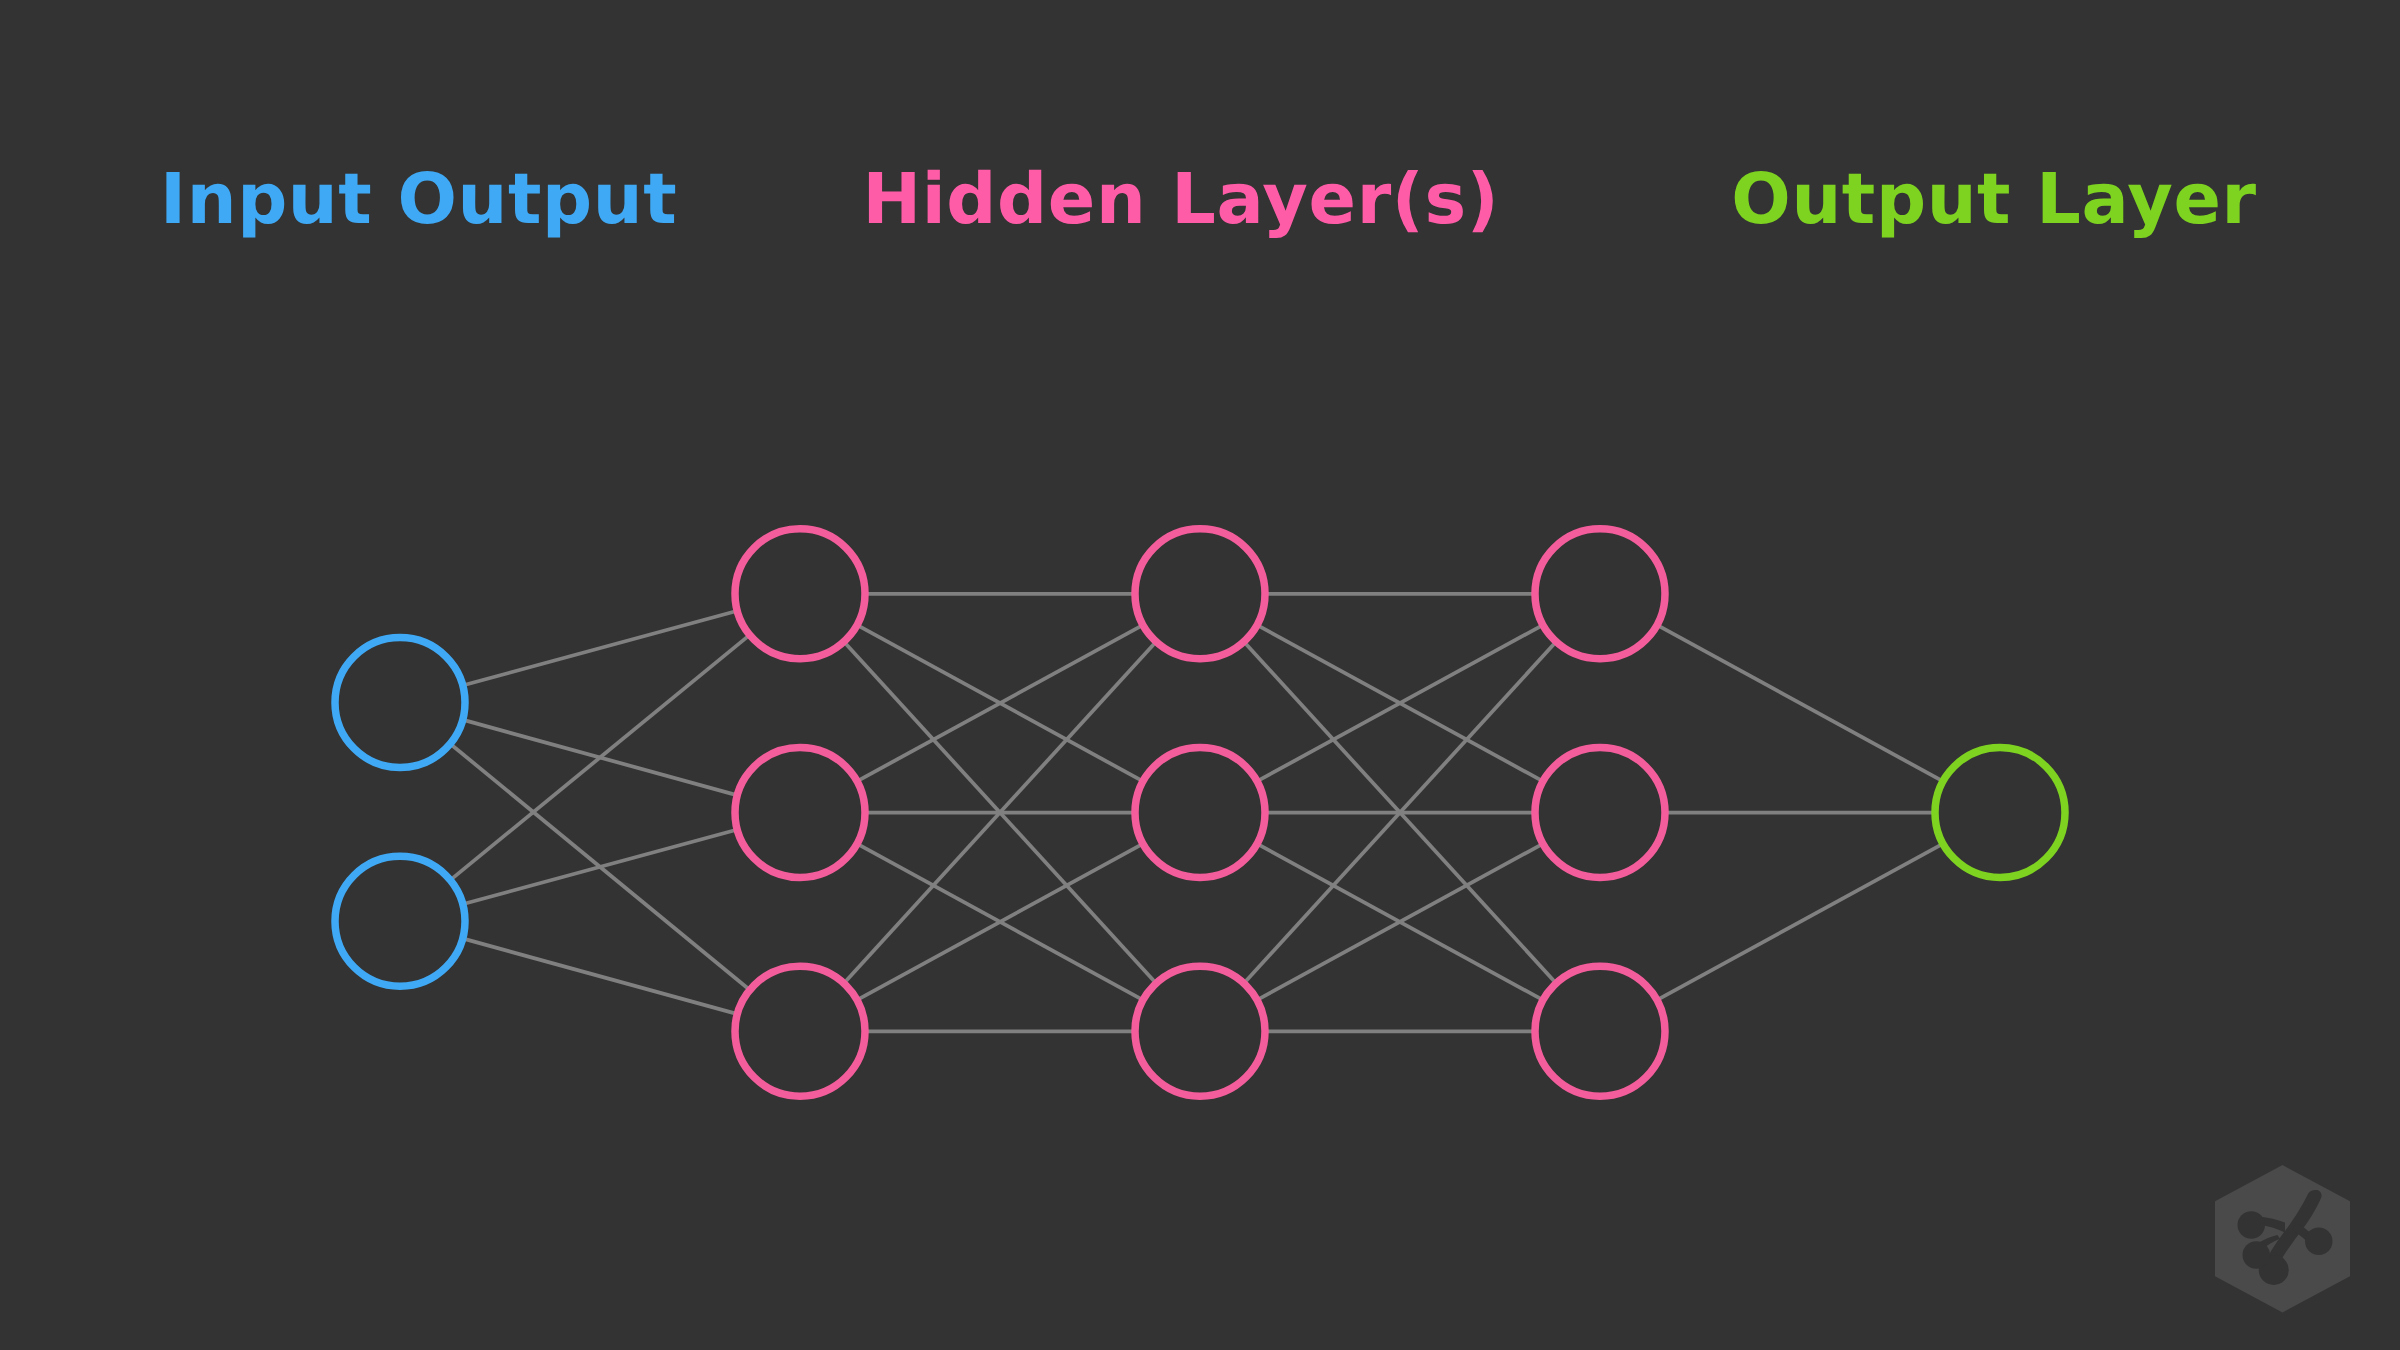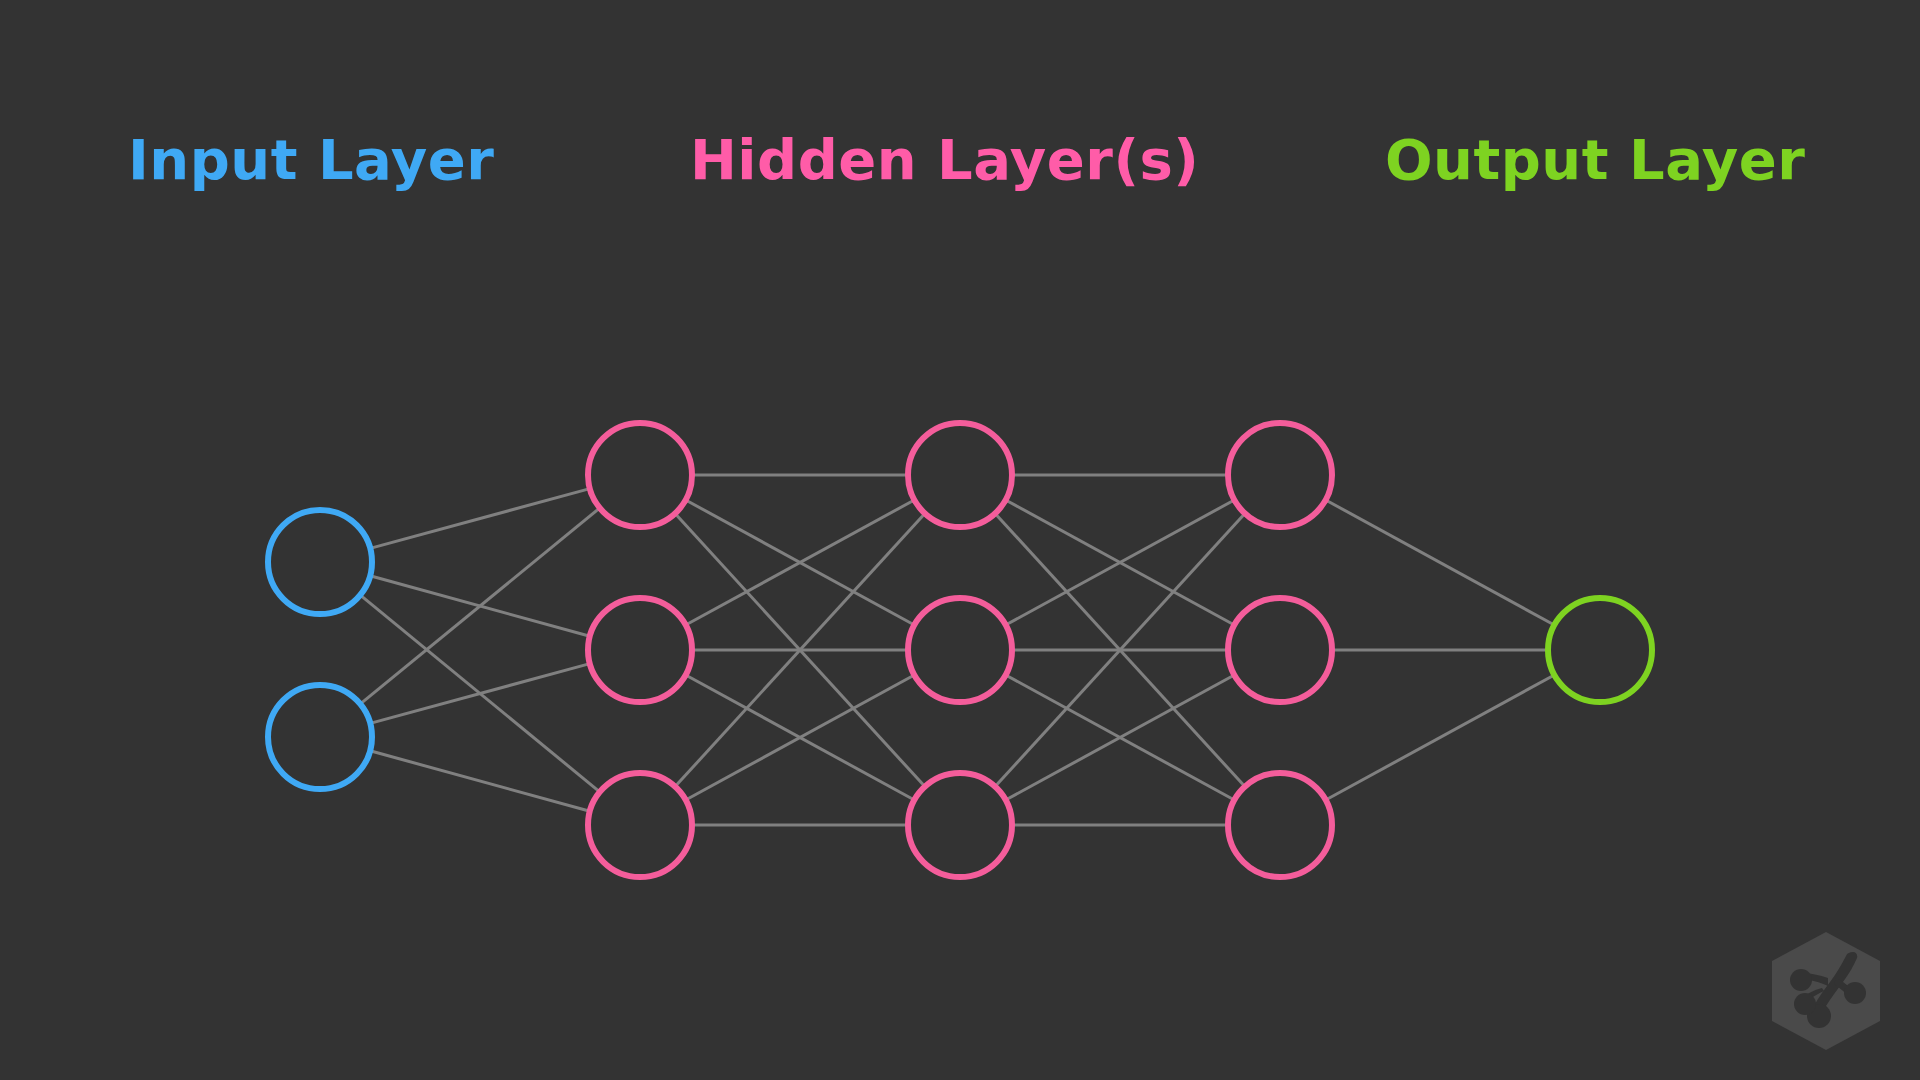--- a/index.html
+++ b/index.html
@@ -96,21 +96,21 @@
         <circle cx="960" cy="475" r="52" fill="none" stroke="#F45D9B" stroke-width="6"></circle>
         <circle cx="960" cy="650" r="52" fill="none" stroke="#F45D9B" stroke-width="6"></circle>
         <circle cx="960" cy="825" r="52" fill="none" stroke="#F45D9B" stroke-width="6"></circle>
         <circle cx="1280" cy="475" r="52" fill="none" stroke="#F45D9B" stroke-width="6"></circle>
         <circle cx="1280" cy="650" r="52" fill="none" stroke="#F45D9B" stroke-width="6"></circle>
         <circle cx="1280" cy="825" r="52" fill="none" stroke="#F45D9B" stroke-width="6"></circle>
         <circle cx="1600" cy="650" r="52" fill="none" stroke="#7ED321" stroke-width="6"></circle>
       </g>
   </svg>
 
-  <div class="layer-label" id="label-input" style="color: rgb(63, 169, 245);">Input Layer</div>
+  <div class="layer-label" id="label-input" style="color: rgb(63, 169, 245);">Input Output</div>
 
   <div class="layer-label" id="label-output" style="color: rgb(126, 211, 33);">Output Layer</div>
 
   <div class="layer-label" id="label-hidden" style="color: rgb(255, 92, 168);">Hidden Layer(s)</div>
 
   <svg id="watermark" viewBox="0 0 128 138">
     <path id="wm-hex" d="M64 4 L118 33 L118 93 L64 122 L10 93 L10 33 Z" rx="10" fill="#4A4A4A"></path>
     <g id="wm-glyph" fill="#333333">
       <path d="M84 28 C80 36 74 46 68 54 C62 62 56 70 52 78
                C50 82 50 86 53 89 C56 92 61 92 64 89

